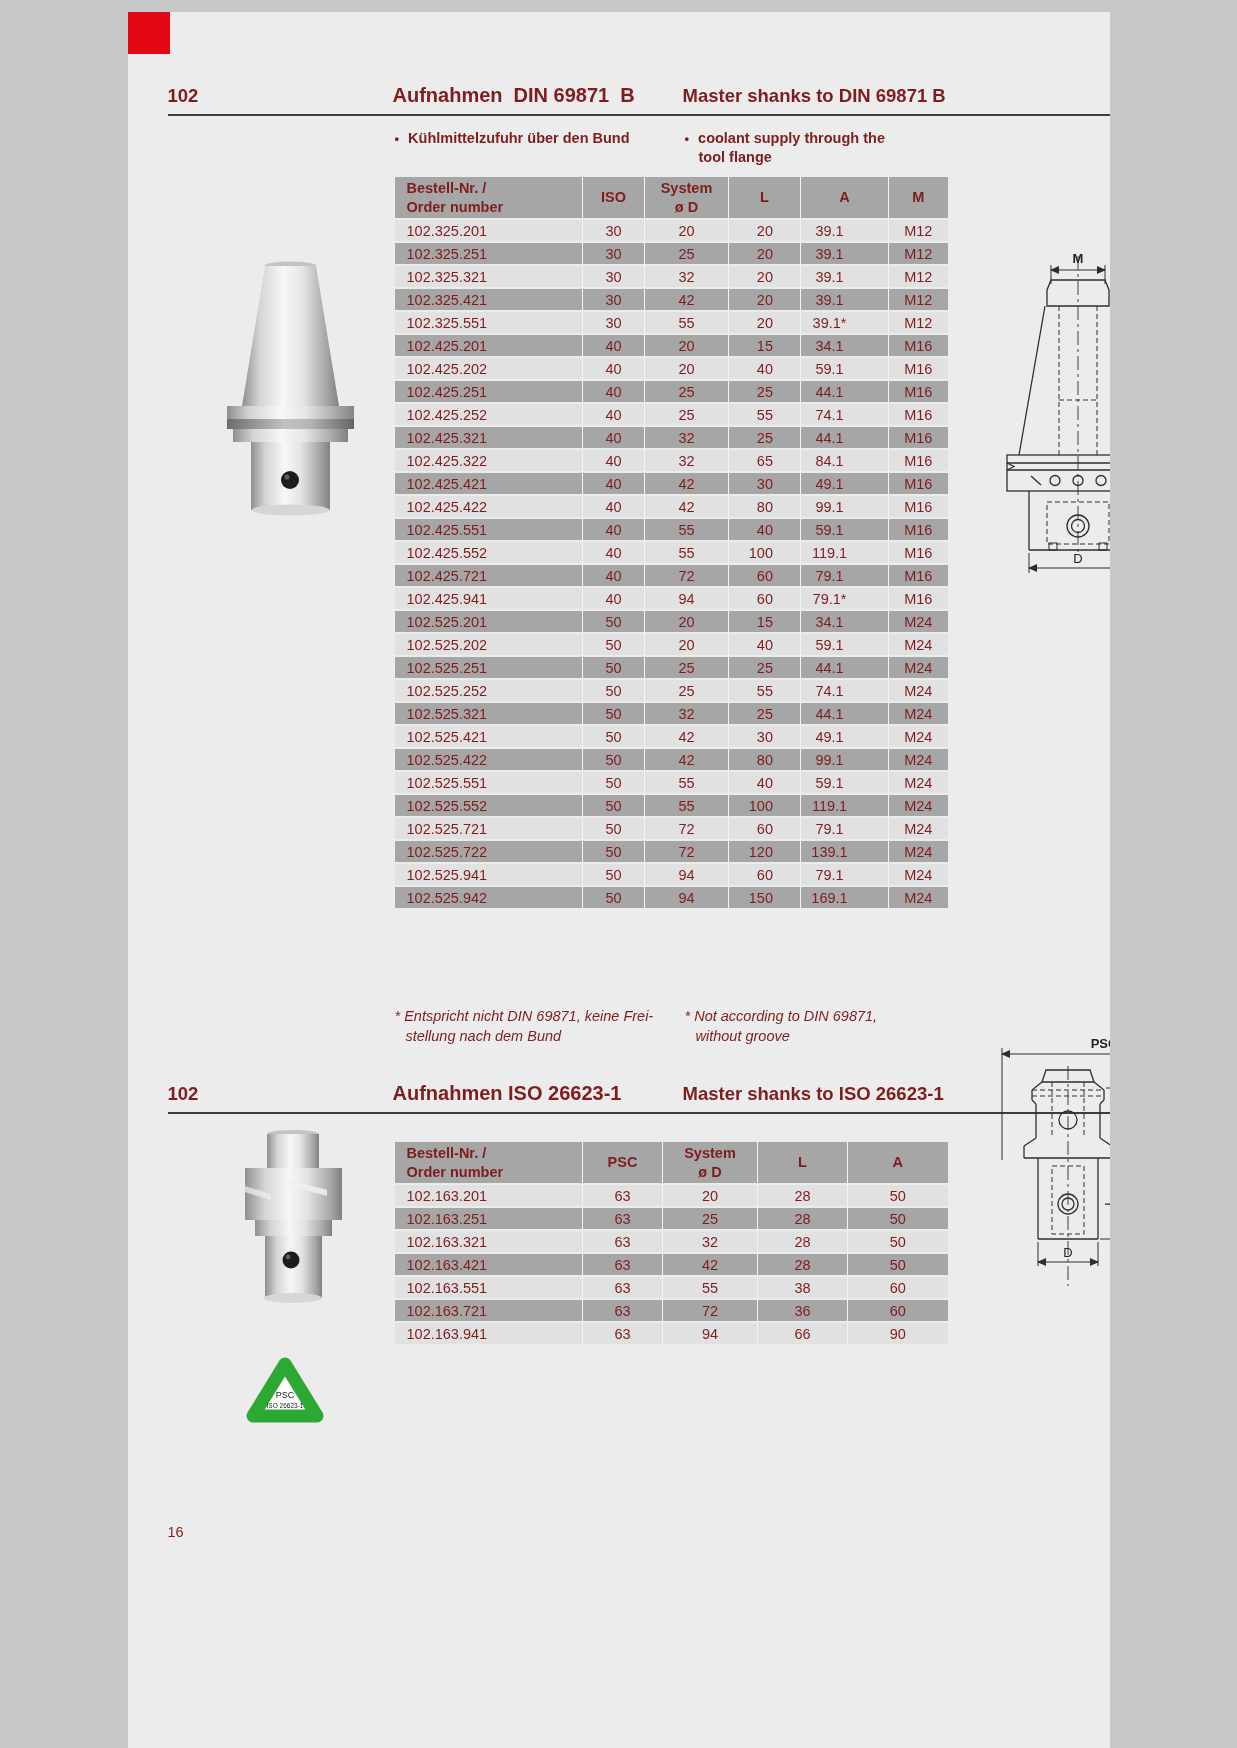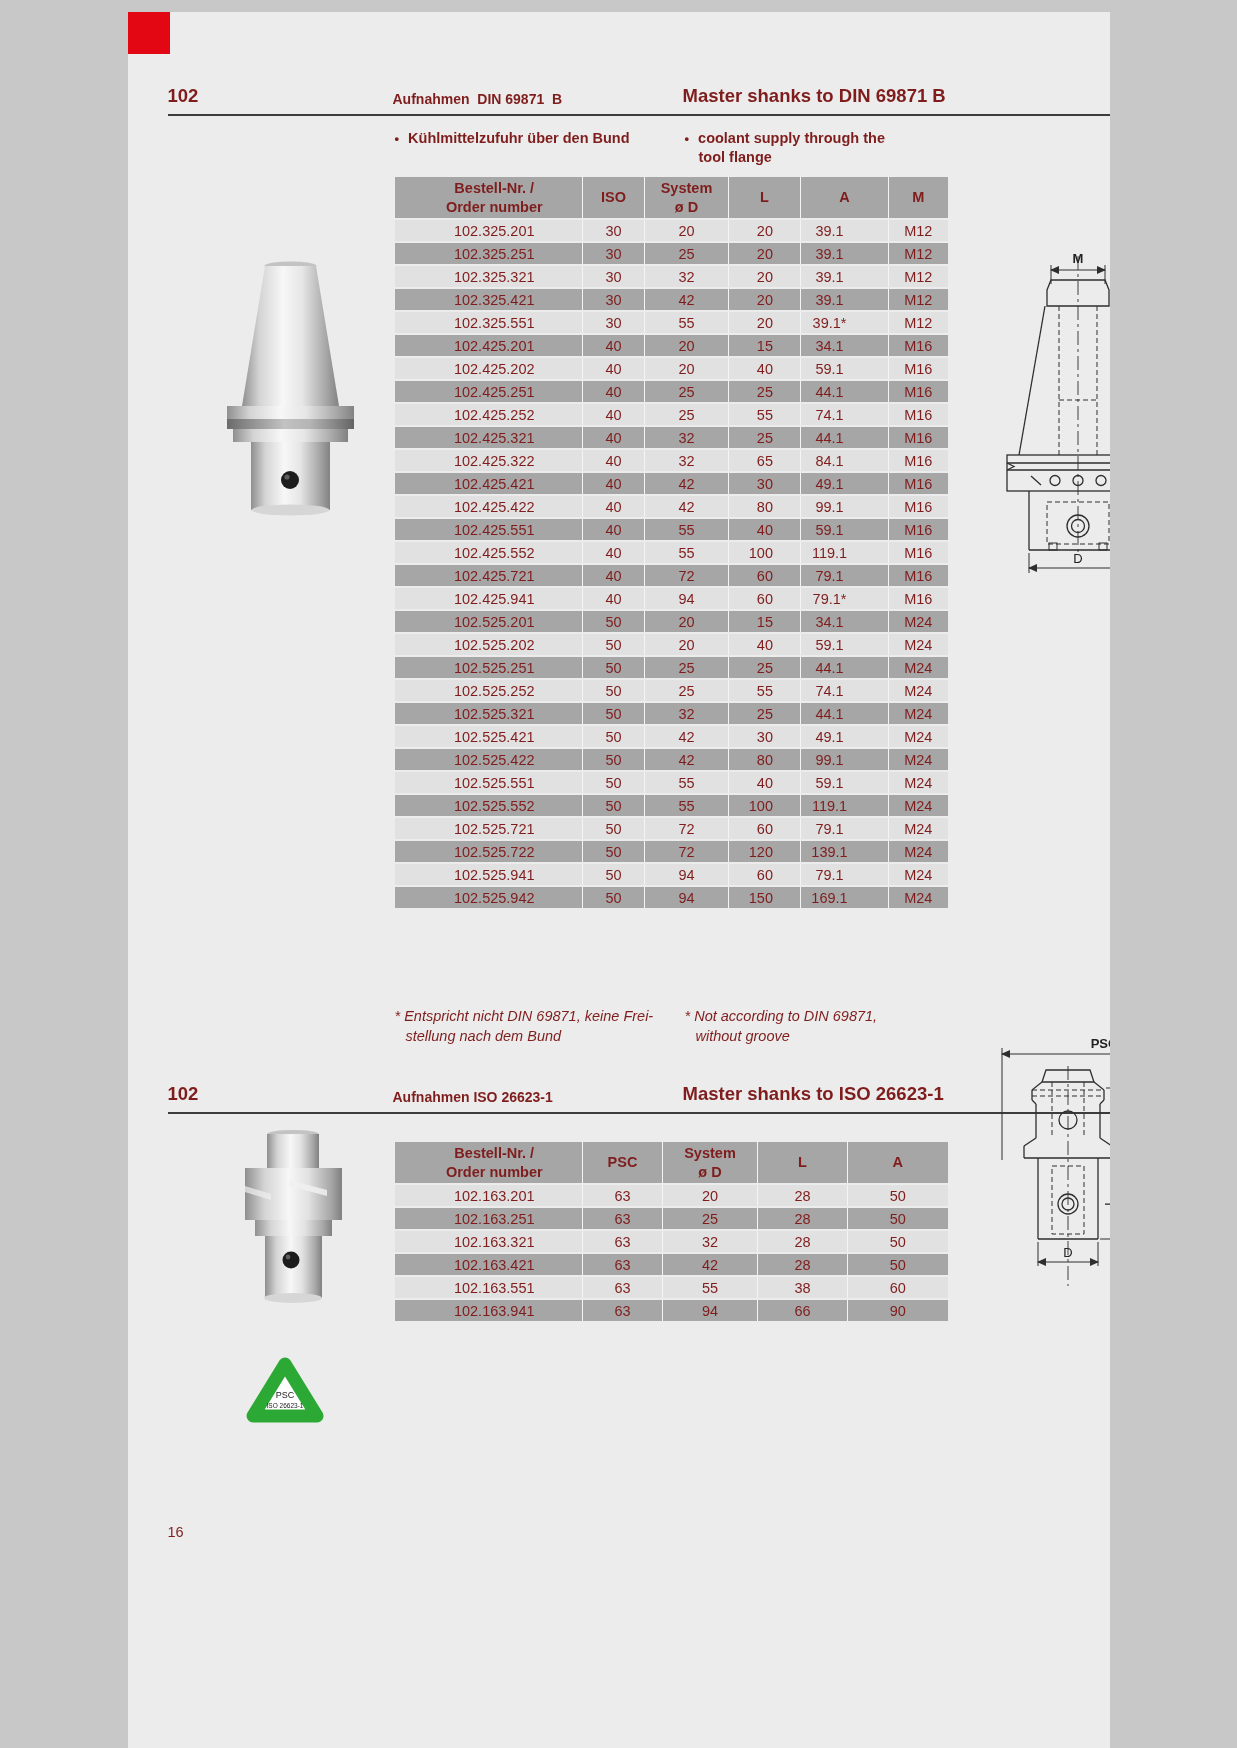--- a/index.html
+++ b/index.html
@@ -8,38 +8,38 @@
     position:relative; width:982px; height:1748px;
     background:#ececec; color:#7f1d1d;
     font-family:"Liberation Sans", sans-serif;
     overflow:hidden; margin:12px auto;
   }
   .red-square { position:absolute; left:0; top:0; width:42px; height:42px; }
 
   .sec-head { position:absolute; left:40px; width:1036px; height:34px;
     border-bottom:2px solid #3c3c3c; }
   .sec-head .code { position:absolute; left:0; bottom:7px; font-size:18.5px; font-weight:bold; }
-  .sec-head .title-de { position:absolute; left:225px; bottom:7px; font-size:14px; font-weight:bold; white-space:pre; }
+  .sec-head .title-de { position:absolute; left:225px; bottom:7px; font-size:20px; font-weight:bold; white-space:pre; }
   .sec-head .title-en { position:absolute; left:515px; bottom:7px; font-size:18.5px; font-weight:bold; white-space:pre; }
 
   .bullet { position:absolute; font-size:14.5px; line-height:18px; }
   .bullet .txt::before { content:"•"; margin-right:9px; font-size:13px; }
   .bullet .txt { display:block; text-indent:-14px; padding-left:14px;font-weight:bold; }
 
   table.data-table { position:absolute; border-collapse:collapse; table-layout:fixed; width:553px; }
   .data-table th, .data-table td {
     font-size:14.5px; text-align:center; vertical-align:middle;
     border-bottom:2px solid #ececec; overflow:hidden;
   }
   .data-table th + th, .data-table td + td { border-left:1px solid rgba(255,255,255,.45); }
   .data-table thead th { background:#a6a6a6; height:42px; font-weight:bold; white-space:pre-line; line-height:1.25; }
   .data-table tbody td { height:23px; }
   .data-table tbody tr:nth-child(odd) td { background:#e1e1e1; }
   .data-table tbody tr:nth-child(even) td { background:#a6a6a6; }
-  .data-table th:first-child, .data-table td:first-child { text-align:center; padding-left:12px; }
+  .data-table th:first-child, .data-table td:first-child { text-align:left; padding-left:12px; }
 
   .t-din th:nth-child(1){width:188px}.t-din th:nth-child(2){width:62px}
   .t-din th:nth-child(3){width:84px}.t-din th:nth-child(4){width:72px}
   .t-din th:nth-child(5){width:88px}.t-din th:nth-child(6){width:59px}
   .t-din td:nth-child(4){text-align:right;padding-right:27px}
   .t-din td:nth-child(5){text-align:center;padding-right:30px}
 
   .t-psc th:nth-child(1){width:188px}.t-psc th:nth-child(2){width:80px}
   .t-psc th:nth-child(3){width:95px}.t-psc th:nth-child(4){width:90px}
   .t-psc th:nth-child(5){width:100px}
@@ -491,20 +491,27 @@
           <td>50</td>
         </tr>
         <tr>
           <td>102.163.551</td>
           <td>63</td>
           <td>55</td>
           <td>38</td>
           <td>60</td>
         </tr>
         <tr>
+          <td>102.163.721</td>
+          <td>63</td>
+          <td>72</td>
+          <td>36</td>
+          <td>60</td>
+        </tr>
+        <tr>
           <td>102.163.941</td>
           <td>63</td>
           <td>94</td>
           <td>66</td>
           <td>90</td>
         </tr>
       </tbody>
     </table>
 
   <svg class="figure draw" style="left:858px; top:1022px;" width="170" height="260" viewBox="0 0 170 260">

